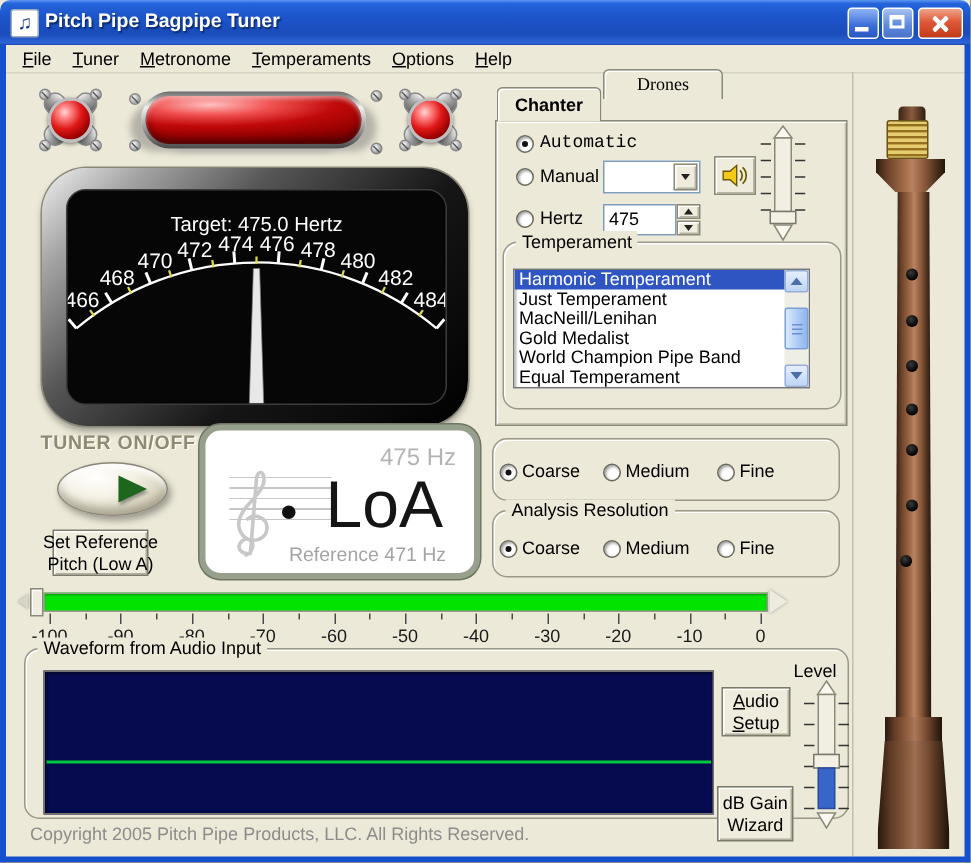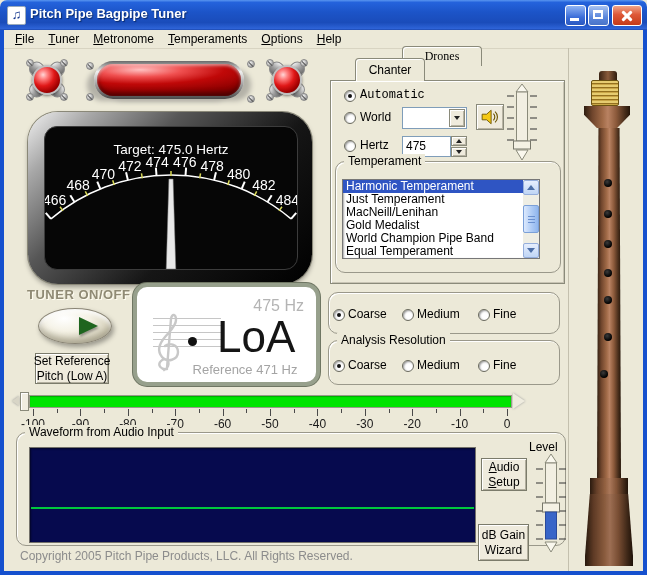--- a/index.html
+++ b/index.html
@@ -44,21 +44,21 @@
 
   
   #meter-bezel{position:absolute;left:28px;top:112px;width:284px;height:172px;border-radius:30px;
     background:linear-gradient(135deg,#f2f2f2 0%,#a8a8a8 14%,#565656 34%,#161616 62%,#000 100%);
     box-shadow:0 0 0 1px #8a8878, 0 3px 5px rgba(0,0,0,.35);}
   #meter-screen{position:absolute;left:44px;top:126px;width:252px;height:142px;border-radius:13px;background:#060606;border:1px solid #3c3c3c;overflow:hidden;box-sizing:content-box;}
   #gauge-svg{position:absolute;left:0;top:0;}
 
   
   .tab{position:absolute;box-sizing:border-box;text-align:center;background:#ECE9D8;border:1px solid #8a8a7a;border-bottom:none;border-radius:4px 4px 0 0;box-shadow:inset 1px 1px 0 #fff;}
-  #tab-chanter{left:331px;top:58px;width:70px;height:23px;font-weight:normal;line-height:22px;z-index:3;margin-left:24px;}
+  #tab-chanter{left:331px;top:58px;width:70px;height:23px;font-weight:bold;line-height:22px;z-index:3;}
   #tab-drones{left:402px;top:46px;width:80px;height:20px;line-height:19px;z-index:1;font-family:Liberation Serif, serif;}
   #tab-panel{position:absolute;left:330px;top:80px;width:235px;height:204px;background:#ECE9D8;border:1px solid #8a8a7a;box-shadow:inset 1px 1px 0 #fff, inset -1px -1px 0 #c8c4b4;box-sizing:border-box;z-index:2;}
 
   .radio{position:absolute;width:12px;height:12px;border-radius:50%;background:#fff;border:1px solid #69695c;box-shadow:inset 1px 1px 2px rgba(0,0,0,.4), inset -1px -1px 1px #fff;box-sizing:border-box;}
   .radio.checked::after{content:"";position:absolute;left:3px;top:3px;width:4px;height:4px;border-radius:50%;background:#111;}
   .rlabel{position:absolute;font-size:12px;white-space:nowrap;}
 
   .field{position:absolute;background:#fff;border:1px solid #7F9DB9;box-sizing:border-box;font-size:12px;padding:2px 3px;overflow:hidden;}
   .mini-btn{position:absolute;background:#EFEBDD;border:1px solid #8a8a7a;box-shadow:inset 1px 1px 0 #fff,inset -1px -1px 0 #b8b4a4;box-sizing:border-box;display:flex;align-items:center;justify-content:center;}
   .tri-dn-s{width:0;height:0;border-left:3px solid transparent;border-right:3px solid transparent;border-top:4px solid #222;}
@@ -78,21 +78,21 @@
   .sb-thumb{position:absolute;left:0;top:25px;width:16px;height:28px;border:1px solid #7BA0D8;border-radius:2px;box-sizing:border-box;
     background:linear-gradient(90deg,#DCE9FD,#AECBF5 55%,#90B6EE);display:flex;flex-direction:column;align-items:center;justify-content:center;gap:2px;}
   .sb-thumb i{display:block;width:7px;height:1px;background:#6A90D0;}
 
   
   #tuner-label{position:absolute;left:27px;top:287px;font-weight:bold;font-size:13px;letter-spacing:.5px;color:#8f8a74;text-shadow:1px 1px 0 #fffdf2;}
   #tuner-button{position:absolute;left:38px;top:308px;width:74px;height:36px;border-radius:50%;
     background:radial-gradient(ellipse at 35% 28%,#ffffff 0%,#f4f1e4 38%,#d5d0ba 72%,#a8a390 100%);
     border:1px solid #8a8576;box-shadow:2px 3px 5px rgba(0,0,0,.35), inset 0 -4px 6px rgba(120,115,95,.45), inset 0 3px 4px #fff;box-sizing:border-box;}
   #play-tri{position:absolute;left:79px;top:317px;width:0;height:0;border-top:9px solid transparent;border-bottom:9px solid transparent;border-left:19px solid #1E651E;filter:drop-shadow(1px 2px 1px rgba(0,0,0,.35));}
-  #set-ref-btn{position:absolute;left:35px;top:353px;width:74px;height:31px;justify-content:space-between;}
+  #set-ref-btn{position:absolute;left:35px;top:353px;width:64px;height:31px;justify-content:space-between;}
   .btn{background:#EFEBDD;border:1px solid #7b7b6b;box-shadow:inset 1px 1px 0 #fff,inset -1px -1px 0 #b2ae9e;box-sizing:border-box;display:flex;flex-direction:column;align-items:center;justify-content:center;line-height:1.25;font-size:12px;cursor:default;}
   .btn-line{display:block;white-space:nowrap;}
 
   #note-display{position:absolute;left:133px;top:283px;width:187px;height:103px;background:#fff;border:4px solid #97A08C;border-radius:14px;box-shadow:0 0 0 1px #6f7663;box-sizing:border-box;}
   #nd-freq{position:absolute;right:12px;top:10px;font-size:16px;color:#b4b4b4;}
   #nd-staff{position:absolute;left:16px;top:31px;width:68px;height:29px;background:repeating-linear-gradient(180deg,#c6c6c6 0 1px,transparent 1px 7px);}
   #nd-clef{position:absolute;left:14px;top:23px;}
   #nd-dot{position:absolute;left:51px;top:50px;width:9px;height:9px;border-radius:50%;background:#111;}
   #nd-note{position:absolute;left:80px;top:28px;font-size:44px;line-height:44px;color:#151515;}
   #nd-ref{position:absolute;left:38px;top:75px;width:140px;text-align:center;font-size:13px;color:#a4a4a4;}
@@ -214,21 +214,21 @@
       </svg>
   </div>
 
   <div class="tab" id="tab-chanter">Chanter</div>
   <div class="tab" id="tab-drones">Drones</div>
   <div id="tab-panel">
     <span class="radio checked" style="left:13px;top:9px;"></span>
     <span class="rlabel" style="left:29px;top:7px;font-family:Liberation Mono, monospace;">Automatic</span>
 
     <span class="radio" style="left:13px;top:31px;"></span>
-    <span class="rlabel" style="left:29px;top:29px;">World</span>
+    <span class="rlabel" style="left:29px;top:29px;">Manual</span>
     <div class="field" style="left:71px;top:26px;width:65px;height:22px;">
       <span></span>
       <span class="mini-btn" style="right:1px;top:1px;bottom:1px;width:16px;">
           <span class="tri-dn-s"></span>
         </span>
     </div>
     <div class="mini-btn" style="left:145px;top:23px;width:28px;height:26px;">
       <svg width="18" height="18" viewBox="0 0 16 16">
         <polygon points="1,5.5 5,5.5 9,2 9,14 5,10.5 1,10.5" fill="#F5C915" stroke="#6b5500" stroke-width="0.8"></polygon>
         <path d="M11 5 A4.2 4.2 0 0 1 11 11" fill="none" stroke="#6b5500" stroke-width="1"></path>

